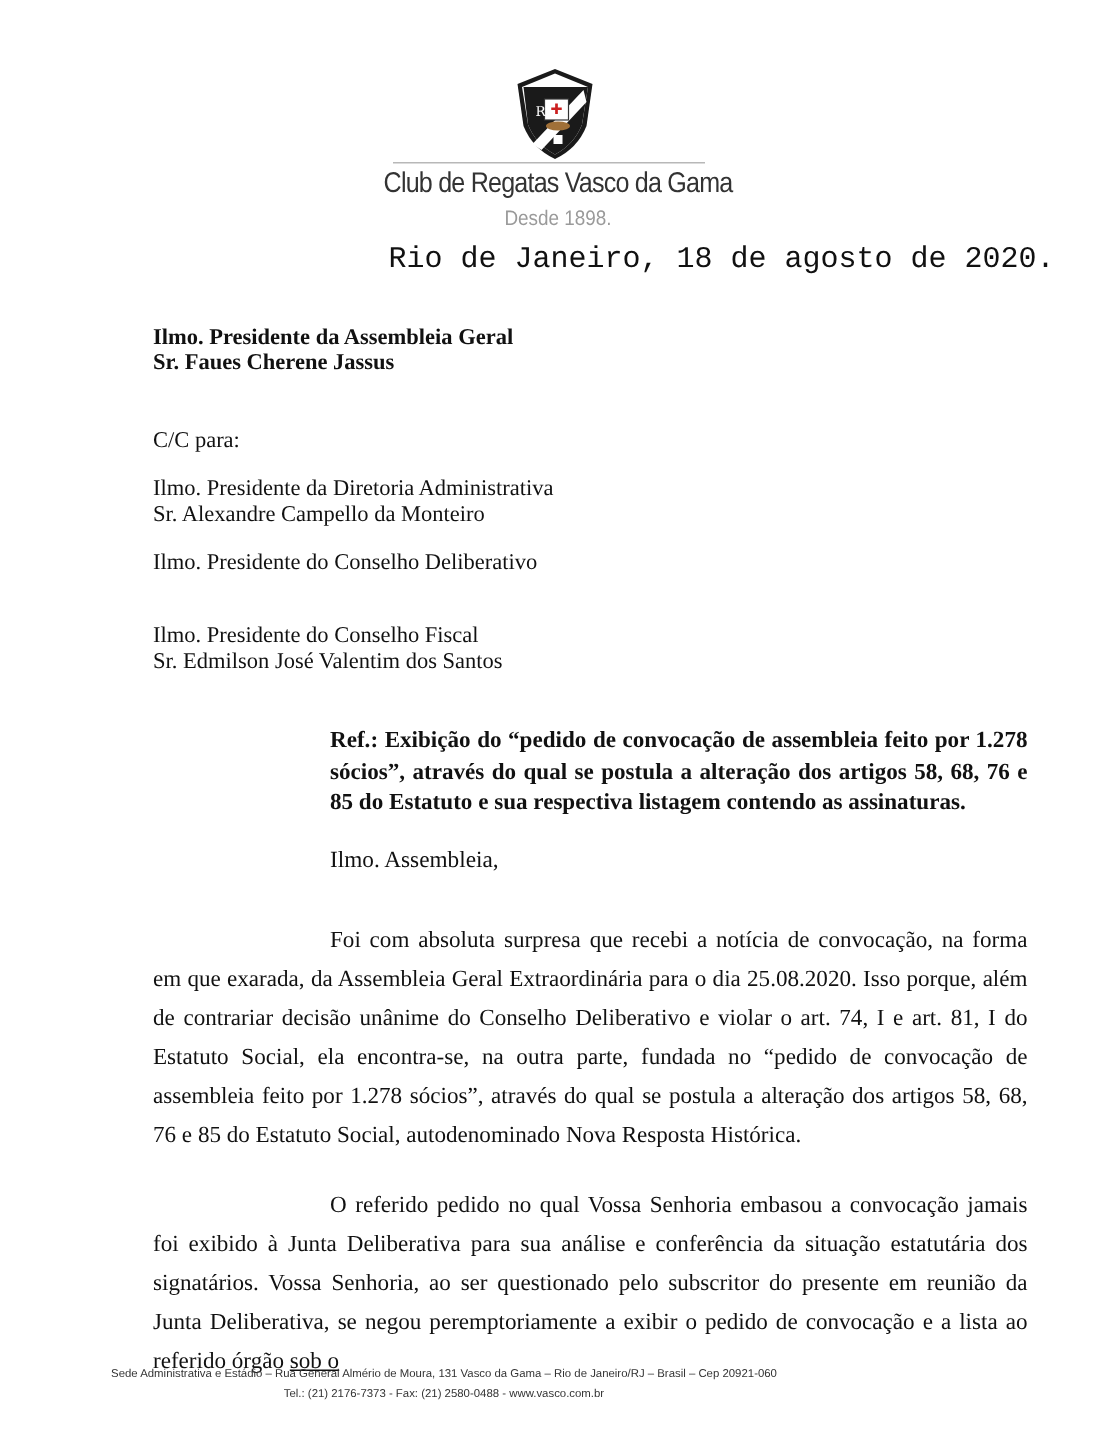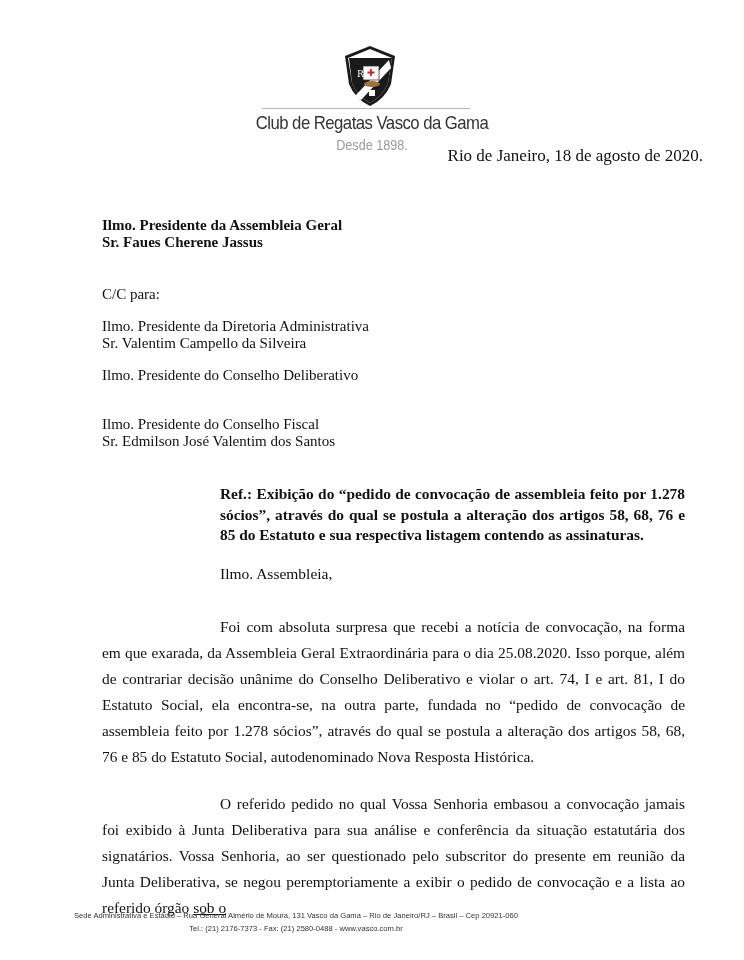--- a/index.html
+++ b/index.html
@@ -15,21 +15,21 @@
       position: absolute; left: 0; width: 744px; top: 112px; text-align: center;
       font-family: "Liberation Sans", "DejaVu Sans", sans-serif;
       font-size: 19px; color: #333333; letter-spacing: -0.6px; transform: scaleX(0.88);
     }
     .club-since {
       position: absolute; left: 0; width: 744px; top: 137px; text-align: center;
       font-family: "Liberation Sans", "DejaVu Sans", sans-serif;
       font-size: 14px; color: #9a9a9a; transform: scaleX(0.9);
     }
     .date {
-      position: absolute; right: 41px; top: 146px; font-size: 17px;
+      position: absolute; right: 41px; top: 162px; font-size: 20px; font-family: Liberation Mono, monospace;
     }
     .block { position: absolute; left: 102px; font-size: 15px; line-height: 17px; }
     .bold { font-weight: bold; }
     .ref {
       position: absolute; left: 220px; top: 484px; width: 465px;
       font-size: 15.4px; line-height: 20.5px; font-weight: bold; text-align: justify;
     }
     .salutation { position: absolute; left: 220px; top: 565px; font-size: 15.5px; }
     .para {
       position: absolute; left: 102px; width: 583px; font-size: 15.4px;
@@ -67,21 +67,21 @@
 
 <div class="block bold" style="top:217px;">
   <div>Ilmo. Presidente da Assembleia Geral</div>
   <div>Sr. Faues Cherene Jassus</div>
 </div>
 
 <div class="block" style="top:286px;">C/C para:</div>
 
 <div class="block" style="top:318px;">
   <div>Ilmo. Presidente da Diretoria Administrativa</div>
-  <div>Sr. Valentim Campello da Silveira</div>
+  <div>Sr. Alexandre Campello da Monteiro</div>
 </div>
 <div class="block" style="top:367px;">
   <div>Ilmo. Presidente do Conselho Deliberativo</div>
 </div>
 <div class="block" style="top:416px;">
   <div>Ilmo. Presidente do Conselho Fiscal</div>
   <div>Sr. Edmilson José Valentim dos Santos</div>
 </div>
 
 <div class="ref">Ref.: Exibição do “pedido de convocação de assembleia feito por 1.278 sócios”, através do qual se postula a alteração dos artigos 58, 68, 76 e 85 do Estatuto e sua respectiva listagem contendo as assinaturas.</div>

